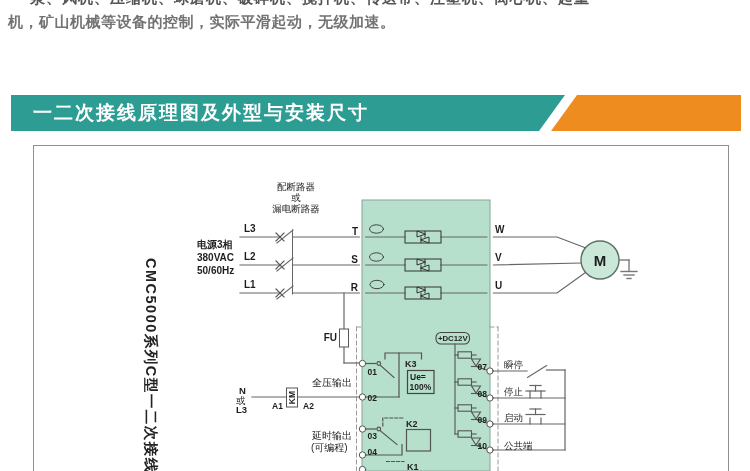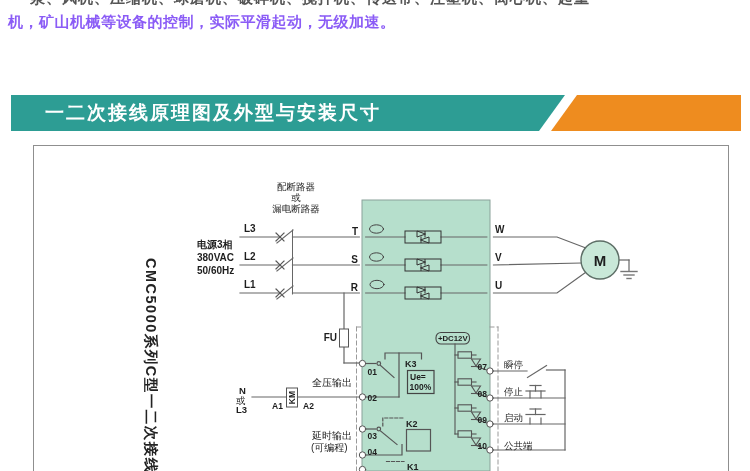--- a/index.html
+++ b/index.html
@@ -9,34 +9,34 @@
     font-family:"Liberation Sans","DejaVu Sans",sans-serif;
   }
   
   .intro-clip{
     position:absolute;left:30px;top:-11px;width:760px;height:19px;
     font-size:15px;font-weight:bold;color:#555;letter-spacing:1px;
     white-space:nowrap;overflow:hidden;
   }
   .intro-line{
     position:absolute;left:8px;top:13px;
-    font-size:15px;font-weight:bold;color:#8b5cf6;letter-spacing:0.5px;
+    font-size:15px;font-weight:bold;color:#737373;letter-spacing:0.5px;
   }
   
   .banner{position:absolute;left:11px;top:95px;width:730px;height:36px;}
   .banner .teal{
     position:absolute;inset:0;background:var(--teal,#2d9d94);
     clip-path:polygon(0 0,554px 0,528px 36px,0 36px);
   }
   .banner .orange{
     position:absolute;inset:0;background:var(--orange,#ee8c1f);
     clip-path:polygon(566px 0,730px 0,730px 36px,540px 36px);
   }
   .banner .title{
-    position:absolute;left:34px;top:0;height:44px;line-height:36px;
+    position:absolute;left:22px;top:0;height:44px;line-height:36px;
     color:#ffffff;font-size:19px;font-weight:bold;letter-spacing:2px;
   }
   
   .figure-frame{
     position:absolute;left:33px;top:145px;width:694px;height:326px;
     border:1px solid #8f8f8f;background:#ffffff;
   }
   .side-title{
     position:absolute;left:160px;top:258px;
     transform:rotate(90deg);transform-origin:0 0;

